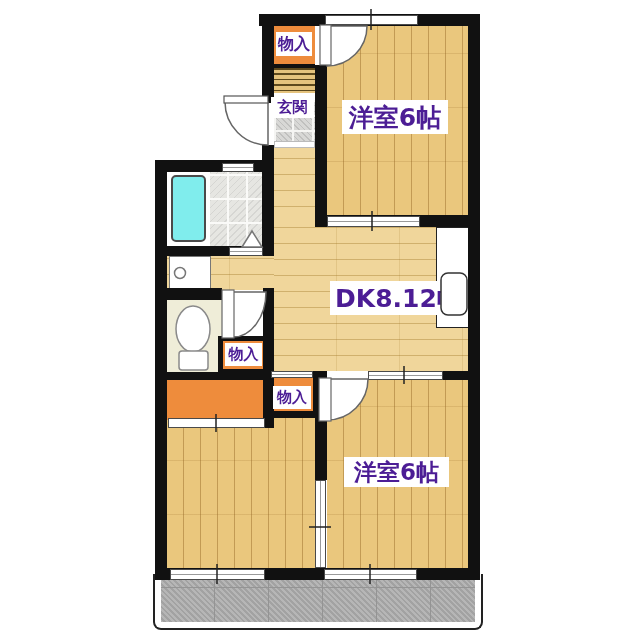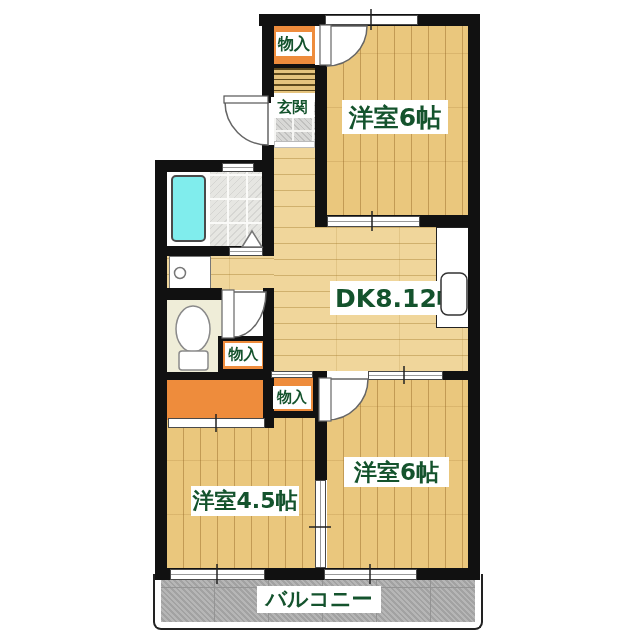--- a/index.html
+++ b/index.html
@@ -39,21 +39,21 @@
   
   .win{background:#fff;border:1px solid #4a4a4a;z-index:4;box-sizing:border-box;}
   .win-h{background-image:linear-gradient(0deg,transparent 0 45%,#9a9a9a 45% 55%,transparent 55%);}
   .win-v{background-image:linear-gradient(90deg,transparent 0 45%,#9a9a9a 45% 55%,transparent 55%);}
   .filler{background:#fff;z-index:4;}
   .step{background:#fff;border:1px solid #bbb;z-index:4;box-sizing:border-box;}
   
   .tub{background:#80eded;border:2px solid #4a4a4a;border-radius:5px;z-index:3;box-sizing:border-box;}
   .sinkbox{background:#fff;border:1.5px solid #777;z-index:3;box-sizing:border-box;}
   
-  .lbl{background:#fff;color:#14532d;display:flex;align-items:center;justify-content:center;
+  .lbl{background:#fff;color:#4c1d95;display:flex;align-items:center;justify-content:center;
        z-index:5;white-space:nowrap;font-weight:bold;line-height:1;}
   
   #overlay{position:absolute;left:0;top:0;z-index:6;}
   
   .balc-frame{border:2px solid #222;border-top:none;border-radius:0 0 8px 8px;background:#fff;z-index:2;box-sizing:border-box;}
   .balc-gray{background-color:#aeaeae;
     background-image:repeating-linear-gradient(90deg,transparent 0 53px,#949494 53px 54px),
       repeating-linear-gradient(0deg,transparent 0 34px,#949494 34px 35px),
       repeating-linear-gradient(45deg,rgba(255,255,255,.10) 0 2px,rgba(0,0,0,.07) 2px 4px);
     z-index:2;}
@@ -126,23 +126,21 @@
   <div class="abs win win-h" style="left:170px;top:569px;width:95px;height:11px;"></div>
   <div class="abs win win-h" style="left:324px;top:569px;width:93px;height:11px;"></div>
   <div class="abs win win-h" style="left:229px;top:247px;width:34px;height:9px;"></div>
 
   <div class="abs lbl" style="left:276px;top:32px;width:36px;height:24px;font-size:16px;">物入</div>
   <div class="abs lbl" style="left:271px;top:97px;width:43px;height:21px;font-size:15px;">玄関</div>
   <div class="abs lbl" style="left:342px;top:100px;width:106px;height:34px;font-size:25px;">洋室6帖</div>
   <div class="abs lbl" style="left:330px;top:281px;width:137px;height:34px;font-size:25px;">DK8.12帖</div>
   <div class="abs lbl" style="left:225px;top:343px;width:37px;height:23px;font-size:15px;">物入</div>
   <div class="abs lbl" style="left:273px;top:386px;width:38px;height:23px;font-size:15px;">物入</div>
-  <div class="abs lbl" style="left:191px;top:486px;width:108px;height:30px;font-size:22px;">洋室4.5帖</div>
   <div class="abs lbl" style="left:344px;top:457px;width:105px;height:30px;font-size:23px;">洋室6帖</div>
-  <div class="abs lbl" style="left:257px;top:586px;width:124px;height:27px;font-size:21px;">バルコニー</div>
 
   <svg id="overlay" width="640" height="640" viewBox="0 0 640 640">
 
     <path d="M327,26 L367,26 A40,40 0 0 1 327,66 Z" fill="#ffffff" stroke="#666" stroke-width="1.5"></path>
     <rect x="320" y="25" width="11" height="40" fill="#ffffff" stroke="#666" stroke-width="1.2"></rect>
 
     <path d="M327,379 L368,379 A41,41 0 0 1 327,420 Z" fill="#ffffff" stroke="#666" stroke-width="1.5"></path>
     <rect x="319" y="378" width="12" height="43" fill="#ffffff" stroke="#666" stroke-width="1.2"></rect>
 
     <path d="M233,292 L266,292 A33,45 0 0 1 233,337 Z" fill="#ffffff" stroke="#666" stroke-width="1.5"></path>

